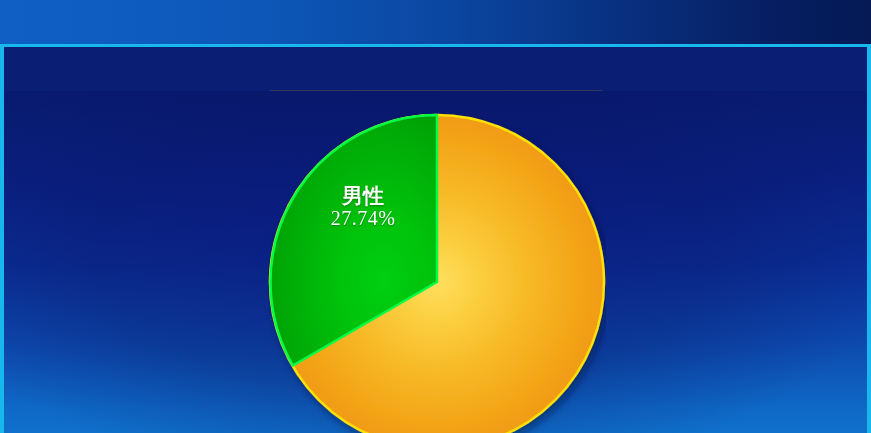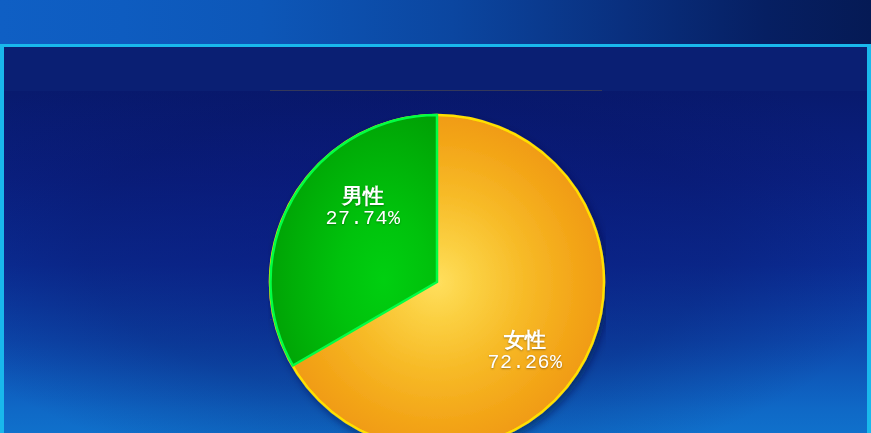--- a/index.html
+++ b/index.html
@@ -124,21 +124,21 @@
   }
   .slice-label .lbl-name {
     display: block;
     font-size: 21px;
     font-weight: bold;
     font-family: "DejaVu Sans", "Liberation Sans", sans-serif;
   }
   .slice-label .lbl-val {
     display: block;
     font-size: 20px;
-    font-family: Liberation Mono, monospace;
+    font-family: Liberation Serif, serif;
     letter-spacing: 0.5px;
   }
   #label-male {
     left: 288px;
     top: 141px;
     width: 150px;
   }
   #label-female {
     left: 450px;
     top: 285px;
@@ -186,21 +186,17 @@
         <path d="M 169 169 L 169 2
                  A 167 167 0 0 0 24.9 252.5 Z" fill="url(#gradGreen)" stroke="#00ff44" stroke-width="2.5" stroke-linejoin="round"></path>
       </svg>
     </div>
 
     <div id="label-male" class="slice-label">
       <span class="lbl-name">男性</span>
       <span class="lbl-val">27.74%</span>
     </div>
 
-    <div id="label-female" class="slice-label">
-      <span class="lbl-name">女性</span>
-      <span class="lbl-val">72.26%</span>
-    </div>
   </div>
 
   <div id="plot-border"></div>
 
 </div>
 
 </body></html>

